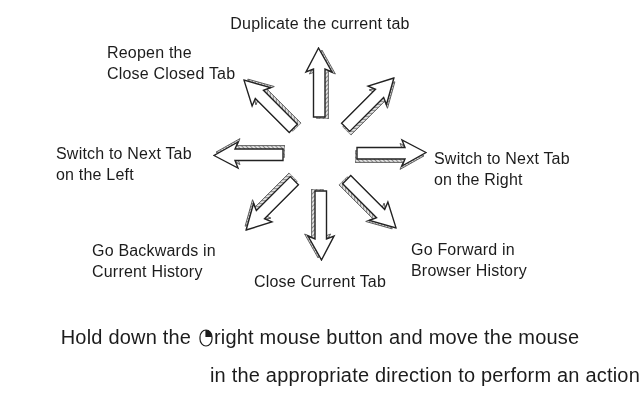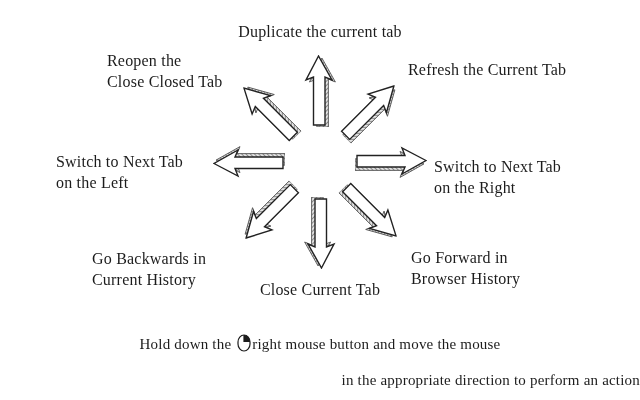--- a/index.html
+++ b/index.html
@@ -4,21 +4,21 @@
 <style>
   html, body { margin: 0; padding: 0; }
   body {
     width: 640px; height: 400px;
     background: #ffffff;
     font-family: "Liberation Sans", "DejaVu Sans", sans-serif;
     color: #1c1c1c;
     position: relative;
     overflow: hidden;
   }
-  #stage { position: absolute; left: 0; top: 12px; width: 640px; height: 284px; font-family: Liberation Serif, serif; }
+  #stage { position: absolute; left: 0; top: 4px; width: 640px; height: 284px; }
 
   .gesture-label {
     position: absolute;
     font-size: 16px;
     line-height: 21px;
     white-space: pre-line;
     letter-spacing: 0.2px;
   }
   .lbl-center { left: 0; right: 0; text-align: center; }
   .lbl-up  { top: 9px; }
@@ -42,21 +42,21 @@
   .dir-e  { transform: rotate(90deg); }
   .dir-se { transform: rotate(135deg); }
   .dir-s  { transform: rotate(180deg); }
   .dir-sw { transform: rotate(225deg); }
   .dir-w  { transform: rotate(270deg); }
   .dir-nw { transform: rotate(315deg); }
 
   .footer-line {
     position: absolute; left: 0; right: 0;
     text-align: center;
-    font-size: 15px;
+    font-size: 20px;
     letter-spacing: 0.2px;
   }
   .footer-1 { top: 322px; }
   .footer-2 { top: 360px; text-align: right; }
   .mouse-icon-svg { vertical-align: -3px; margin: 0 1px 0 2px; }
 </style>
 </head>
 <body>
 
 <div id="stage">
@@ -93,21 +93,20 @@
         <use href="#arrow3d"></use>
       </svg></div>
   <div class="arrow dir-w"><svg width="32" height="72" viewBox="0 0 32 72">
         <use href="#arrow3d"></use>
       </svg></div>
   <div class="arrow dir-nw"><svg width="32" height="72" viewBox="0 0 32 72">
         <use href="#arrow3d"></use>
       </svg></div>
 
   <div class="gesture-label lbl-center lbl-up">Duplicate the current tab</div>
-  <div class="gesture-label lbl-ne">Refresh the Current Tab</div>
   <div class="gesture-label lbl-e">Switch to Next Tab
 on the Right</div>
   <div class="gesture-label lbl-se">Go Forward in
 Browser History</div>
   <div class="gesture-label lbl-center lbl-s">Close Current Tab</div>
   <div class="gesture-label lbl-sw">Go Backwards in
 Current History</div>
   <div class="gesture-label lbl-w">Switch to Next Tab
 on the Left</div>
   <div class="gesture-label lbl-nw">Reopen the

